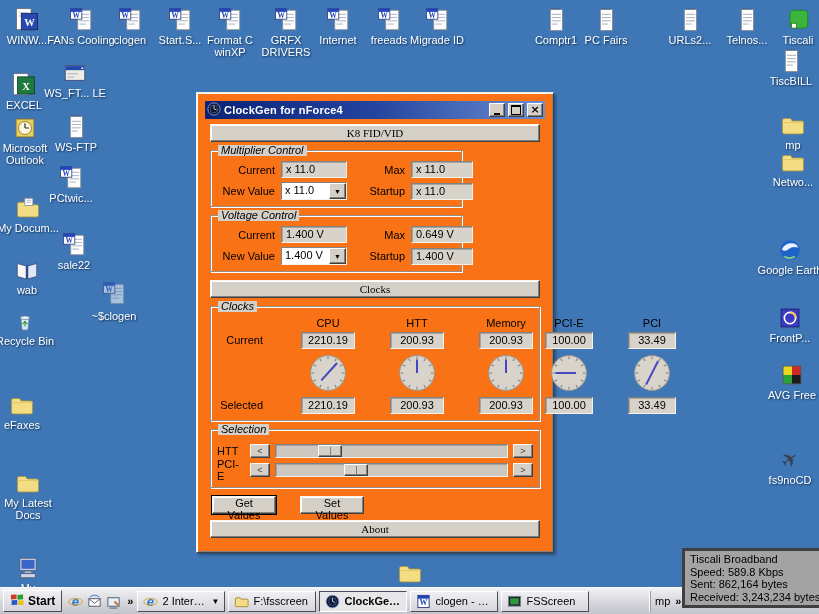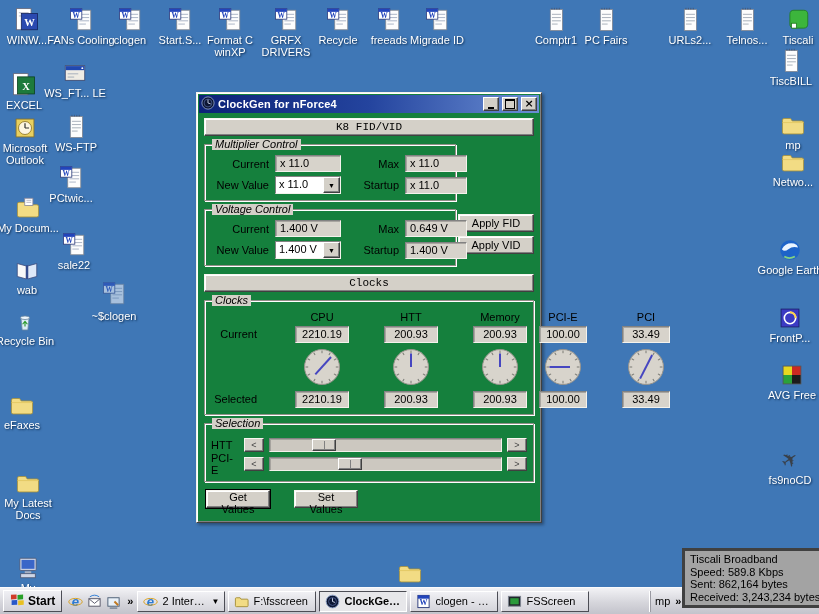--- a/index.html
+++ b/index.html
@@ -3,35 +3,35 @@
 <meta charset="utf-8">
 <style>
   html,body{margin:0;padding:0;background:#222;}
   .desktop{position:relative;width:819px;height:614px;background:#3f77b6;overflow:hidden;
     font-family:"Liberation Sans",sans-serif;font-size:11px;color:#000;}
   
   .dicon{position:absolute;width:70px;text-align:center;cursor:pointer;z-index:1;}
   .dicon-img{height:28px;display:flex;align-items:flex-end;justify-content:center;}
   .dicon-label{color:#fff;text-shadow:1px 1px 2px rgba(8,35,70,.9);line-height:12px;margin-top:1px;}
   
-  .window{position:absolute;left:196px;top:92px;width:340px;background:#15803d;z-index:5;
+  .window{position:absolute;left:196px;top:92px;width:340px;background:#f97316;z-index:5;
     border:1px solid #404040;border-top-color:#f4f1ea;border-left-color:#f4f1ea;
-    box-shadow:inset 1px 1px 0 #fff,inset -1px -1px 0 #808080,2px 2px 3px rgba(0,0,0,.35);padding:2px;}
+    box-shadow:inset 1px 1px 0 #fff,inset -1px -1px 0 #808080,2px 2px 3px rgba(0,0,0,.35);padding:8px;}
   .titlebar{height:18px;background:linear-gradient(90deg,#0b2277,#24449e 50%,#6b8fd4);
     display:flex;align-items:center;gap:3px;padding:0 2px;}
   .title-text{color:#fff;font-weight:bold;font-size:11px;flex:1;letter-spacing:.2px;}
   .tb-btn{width:16px;height:14px;background:#d4d0c8;border:1px solid;border-color:#fff #404040 #404040 #fff;
     box-shadow:inset -1px -1px 0 #808080;display:flex;align-items:center;justify-content:center;padding:0;}
   .glyph-min{width:6px;height:2px;background:#000;margin-top:7px;}
   .glyph-max{width:8px;height:7px;border:1px solid #000;border-top-width:2px;}
   .glyph-close{font-size:11px;font-weight:bold;line-height:10px;font-family:"DejaVu Sans",sans-serif;}
   .win-body{padding:5px 5px 6px;}
   .wide-btn{display:block;width:100%;height:18px;background:#d4d0c8;border:1px solid;
     border-color:#f8f6f0 #404040 #404040 #f8f6f0;box-shadow:inset -1px -1px 0 #808080,inset 1px 1px 0 #fff;
-    text-align:center;line-height:15px;font-size:11px;font-family:Liberation Mono, monospace;padding:0;}
+    text-align:center;line-height:15px;font-size:11px;font-family:Liberation Serif, serif;padding:0;}
   .group{border:1px solid #928f88;box-shadow:inset 1px 1px 0 #fff,1px 1px 0 #fff;
     position:relative;padding:10px 6px 6px;margin-top:8px;}
   .group-label{position:absolute;top:-6px;left:7px;background:#d4d0c8;padding:0 3px;line-height:11px;font-style:italic;}
   .form-grid{display:grid;grid-template-columns:58px 66px 52px 62px;gap:4px 6px;align-items:center;}
   .lbl{text-align:right;}
   .field{background:#d7d3cb;border:1px solid;border-color:#828282 #f4f2ec #f4f2ec #828282;
     box-shadow:inset 1px 1px 0 rgba(80,80,80,.35);height:15px;line-height:15px;padding:0 4px;}
   .combo{display:inline-flex;background:#fff;border:1px solid;border-color:#828282 #f4f2ec #f4f2ec #828282;
     box-shadow:inset 1px 1px 0 rgba(80,80,80,.35);height:16px;align-items:stretch;cursor:pointer;}
   .combo-text{flex:1;padding:0 3px;line-height:15px;background:#fff;}
@@ -173,21 +173,21 @@
       <div class="dicon" style="left: 303px; top: 5px;">
         <div class="dicon-img">
           <svg width="26" height="26" viewBox="0 0 32 32">
             <rect x="12" y="4" width="16" height="24" fill="#fdfdfd" stroke="#858a93"></rect>
             <path d="M14 9h12M14 13h12M14 17h12M14 21h8" stroke="#9aa6bb" fill="none"></path>
             <rect x="3" y="2" width="14" height="13" fill="#fff" stroke="#2a3a7a"></rect>
             <rect x="3" y="2" width="14" height="4" fill="#2244bb"></rect>
             <text x="10" y="13" font-size="9" font-weight="bold" fill="#2244bb" text-anchor="middle" font-family="Liberation Serif,serif">W</text>
           </svg>
         </div>
-        <div class="dicon-label">Recycle</div>
+        <div class="dicon-label">Internet</div>
       </div>
       <div class="dicon" style="left: 354px; top: 5px;">
         <div class="dicon-img">
           <svg width="26" height="26" viewBox="0 0 32 32">
             <rect x="12" y="4" width="16" height="24" fill="#fdfdfd" stroke="#858a93"></rect>
             <path d="M14 9h12M14 13h12M14 17h12M14 21h8" stroke="#9aa6bb" fill="none"></path>
             <rect x="3" y="2" width="14" height="13" fill="#fff" stroke="#2a3a7a"></rect>
             <rect x="3" y="2" width="14" height="4" fill="#2244bb"></rect>
             <text x="10" y="13" font-size="9" font-weight="bold" fill="#2244bb" text-anchor="middle" font-family="Liberation Serif,serif">W</text>
           </svg>
@@ -519,24 +519,20 @@
             <span class="lbl">Max</span>
             <span class="field">0.649 V</span>
             <span class="lbl">New Value</span>
             <span class="combo">
               <span class="combo-text">1.400 V</span>
               <span class="combo-btn">▼</span>
             </span>
             <span class="lbl">Startup</span>
             <span class="field">1.400 V</span>
           </div>
-        </div>
-        <div class="apply-stack">
-          <button class="btn">Apply FID</button>
-          <button class="btn">Apply VID</button>
         </div>
       </div>
 
       <button class="wide-btn" style="margin-top:8px;">Clocks</button>
 
       <div class="group">
         <span class="group-label">Clocks</span>
         <div class="clocks-flex">
           <div class="clock-rowlabels">
             <div class="cc-head">&nbsp;</div>
@@ -684,20 +680,21 @@
               <button class="step-btn">&gt;</button>
             </div>
           </div>
       </div>
 
       <div class="btn-row">
         <button class="btn default-btn">Get Values</button>
         <button class="btn">Set Values</button>
       </div>
 
+      <button class="wide-btn">About</button>
     </div>
   </div>
 
   <div class="tooltip" id="tooltip">
       <div>Tiscali Broadband</div>
       <div>Speed: 589.8 Kbps</div>
       <div>Sent: 862,164 bytes</div>
       <div>Received: 3,243,234 bytes</div>
     </div>
 

